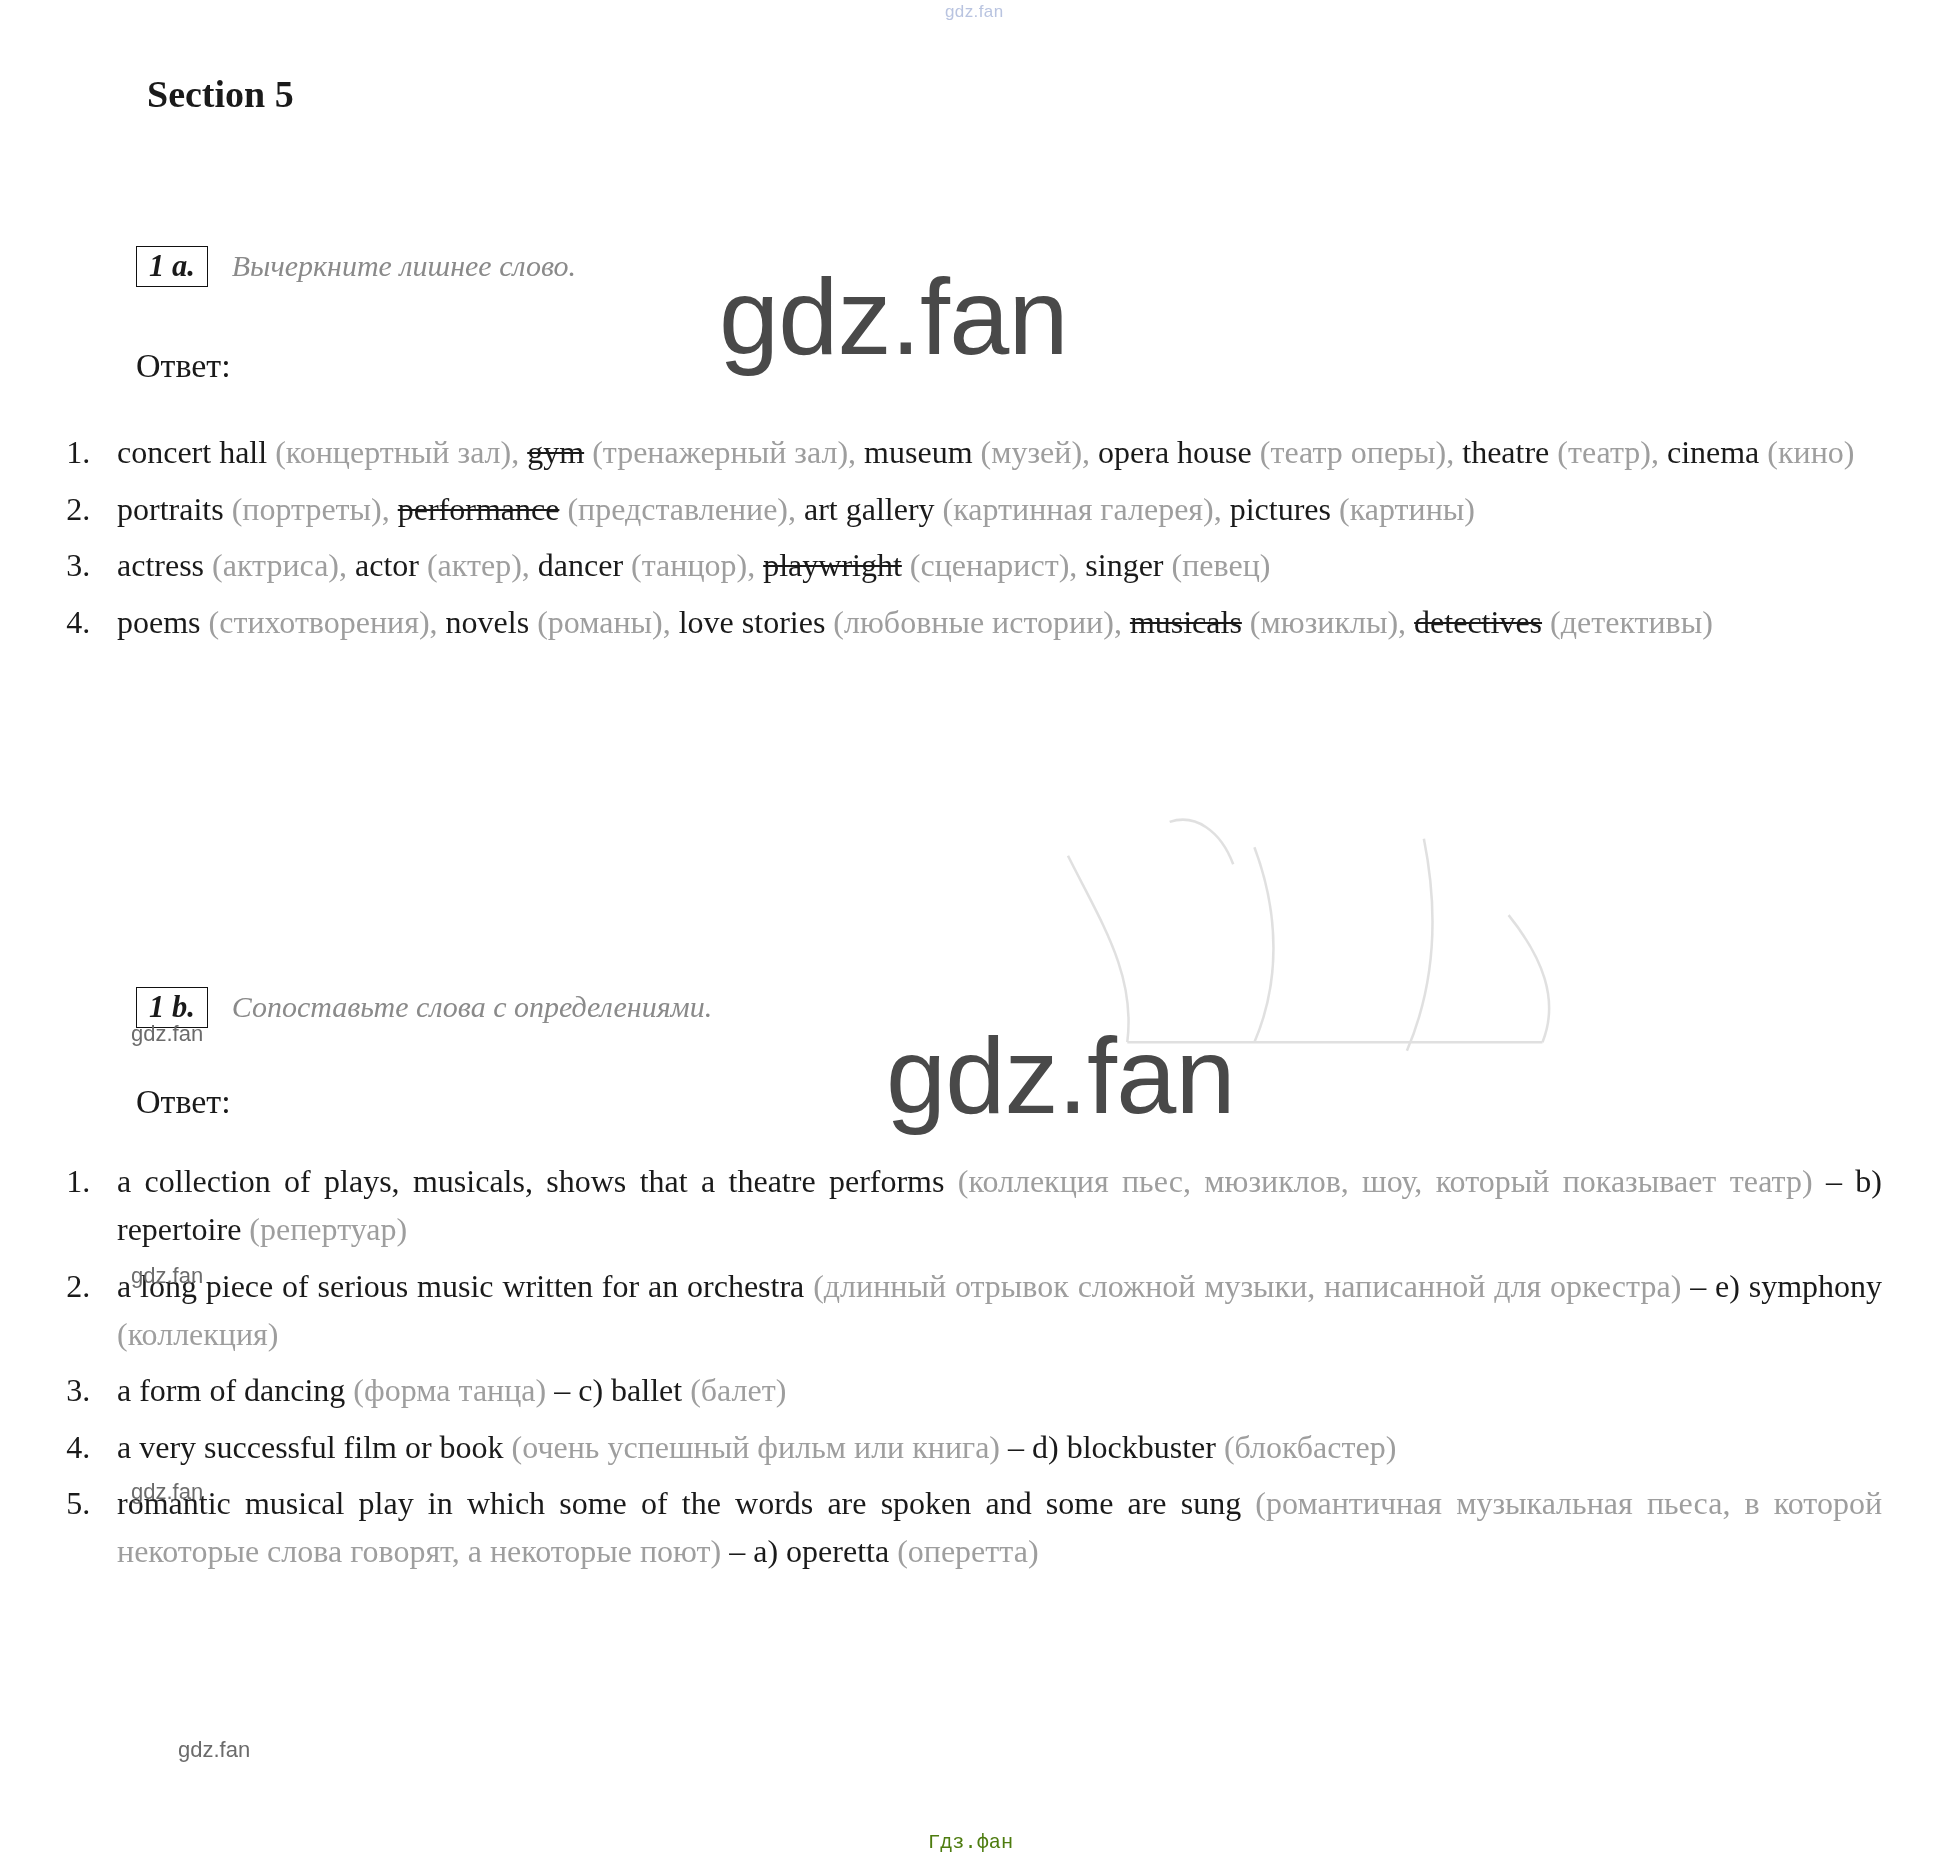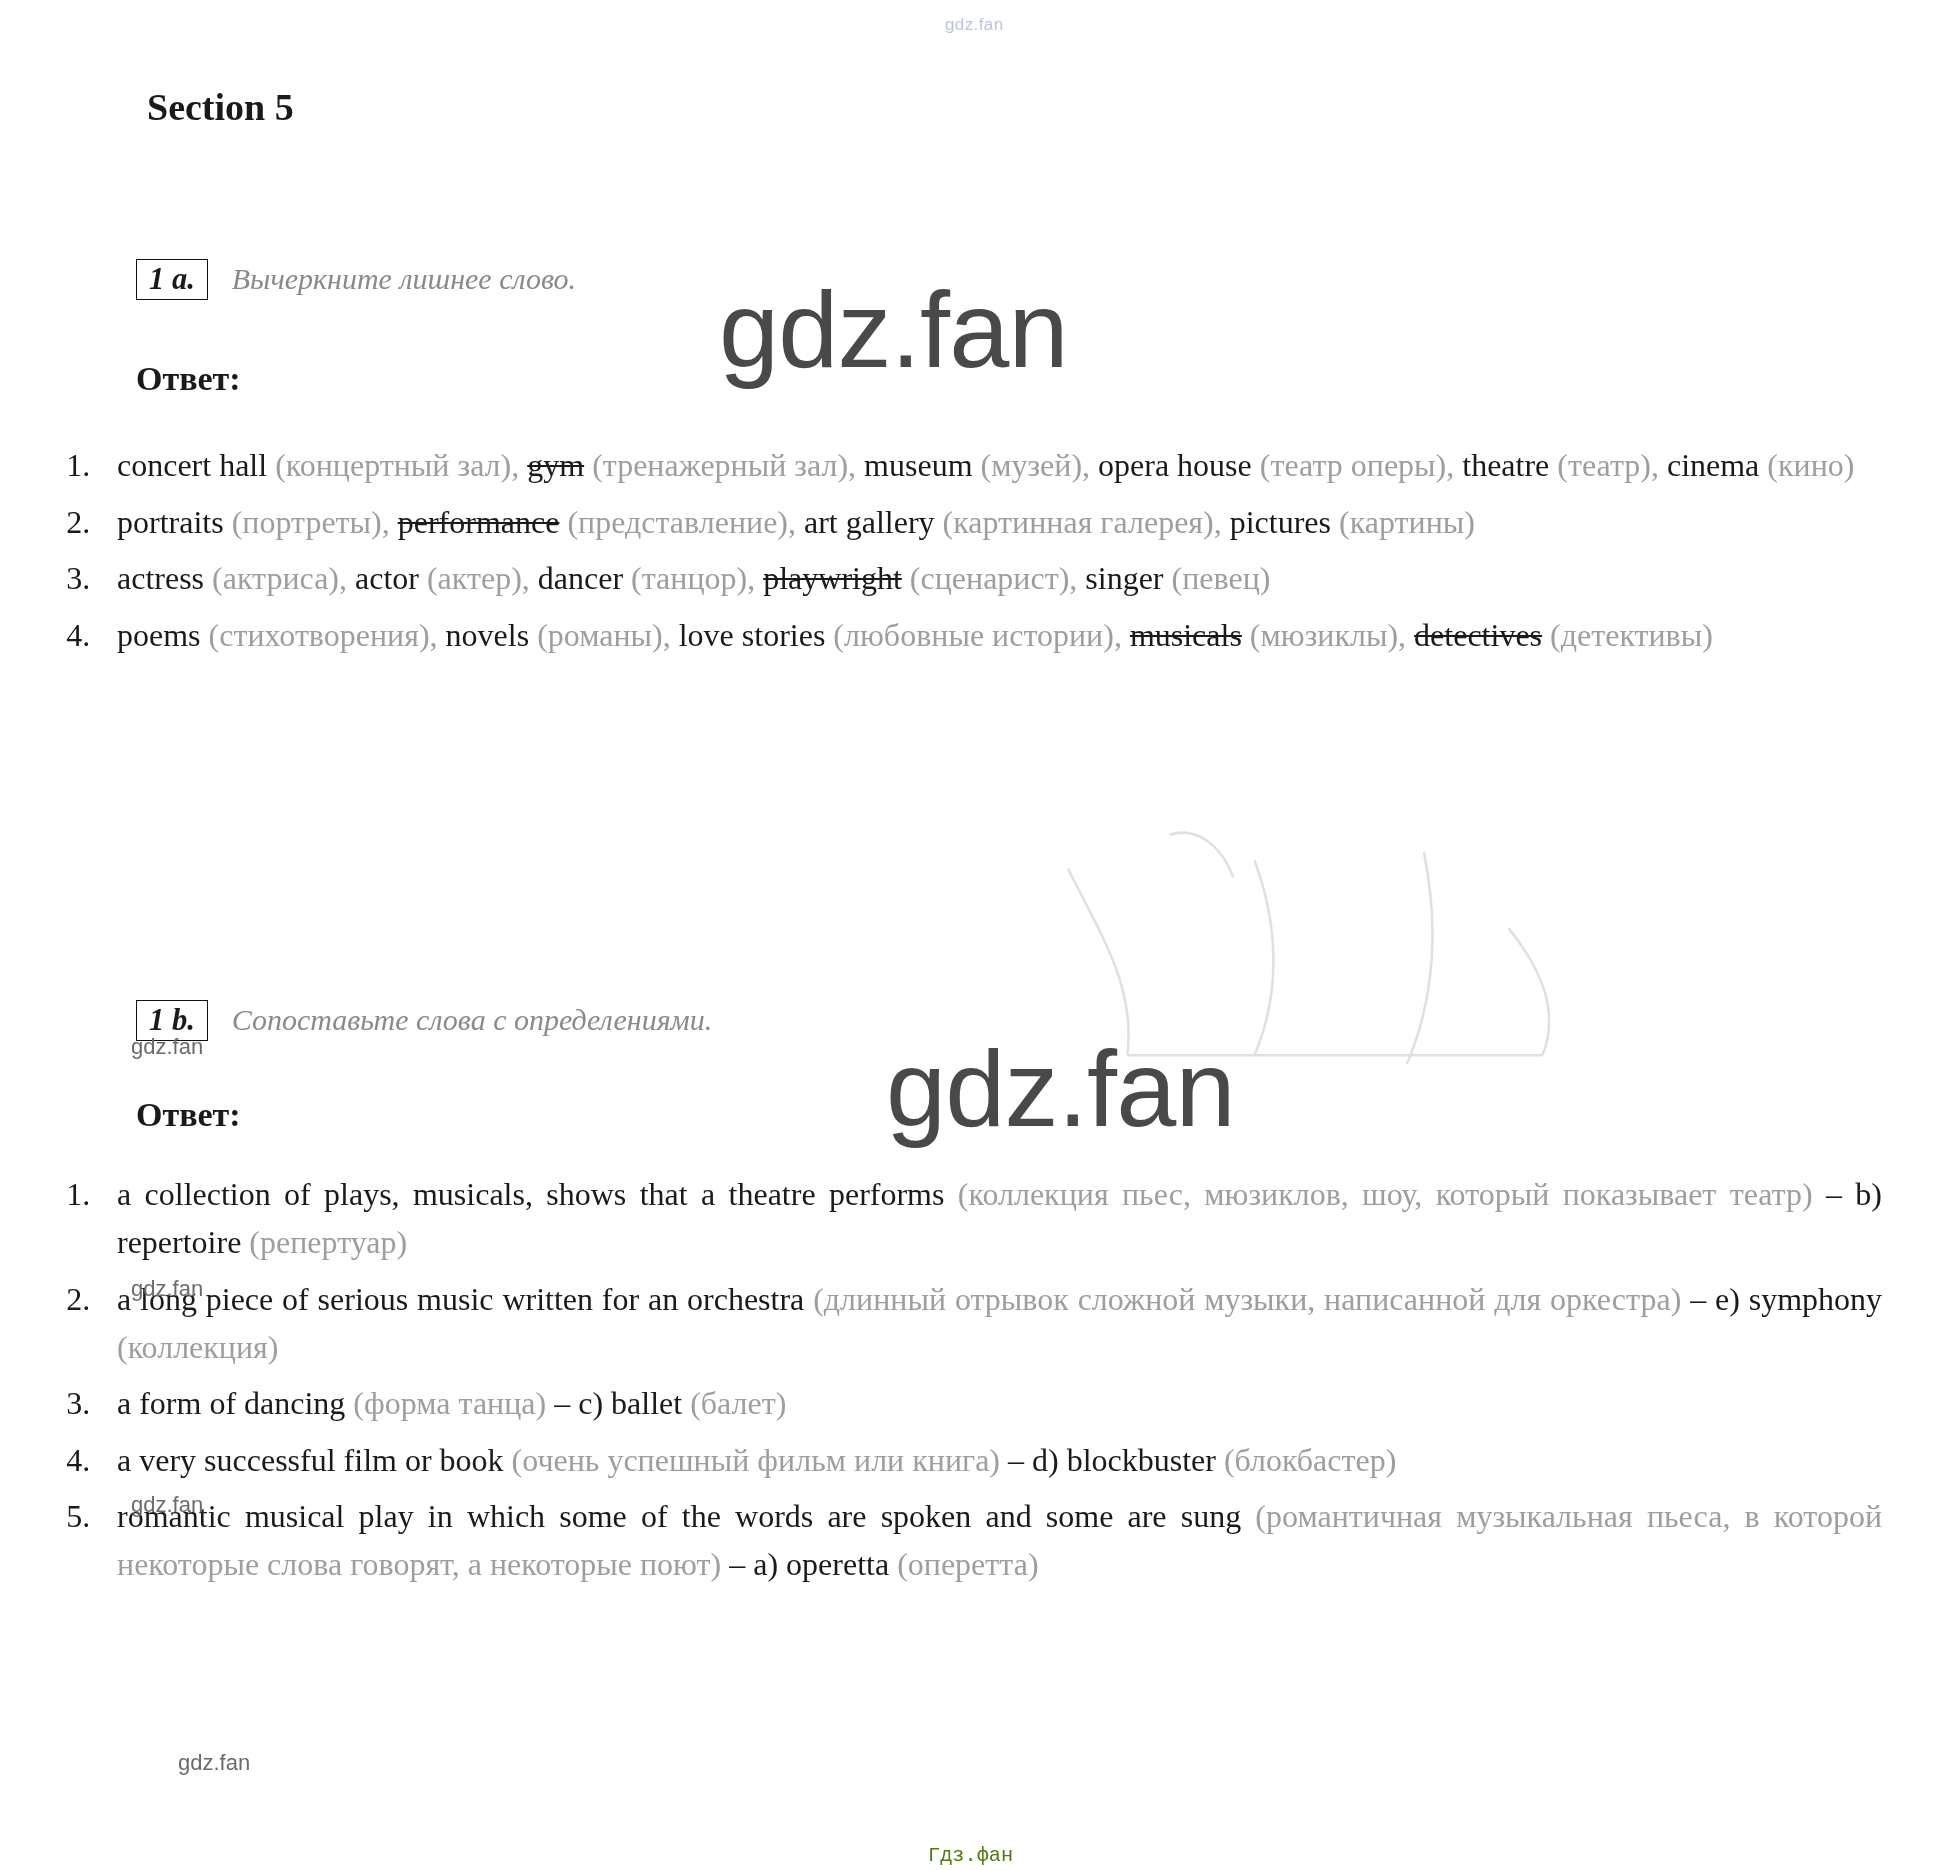--- a/index.html
+++ b/index.html
@@ -10,21 +10,21 @@
   body {
     width: 1951px;
     height: 1871px;
     position: relative;
     font-family: "Liberation Serif", serif;
     color: #1a1a1a;
     overflow: hidden;
   }
   .page {
     position: absolute;
-    left: 0; top: 13px;
+    left: 0; top: 0;
     width: 1951px;
     height: 1376px;
   }
 
   
   .wm-top {
     position: absolute;
     top: 1.7px;
     left: 945px;
     font-family: "Liberation Sans", sans-serif;
@@ -98,21 +98,21 @@
   .task-instr {
     font-size: 30px;
     font-style: italic;
     color: #8a8a8a;
     font-family: "Liberation Serif", serif;
   }
 
   .answer-label {
     position: absolute;
     font-size: 34px;
-    font-weight: bold;
+    font-weight: normal;
     font-family: "Liberation Serif", serif;
   }
 
   ol.items {
     position: absolute;
     margin: 0;
     padding: 0;
     list-style: none;
   }
   ol.items li {

